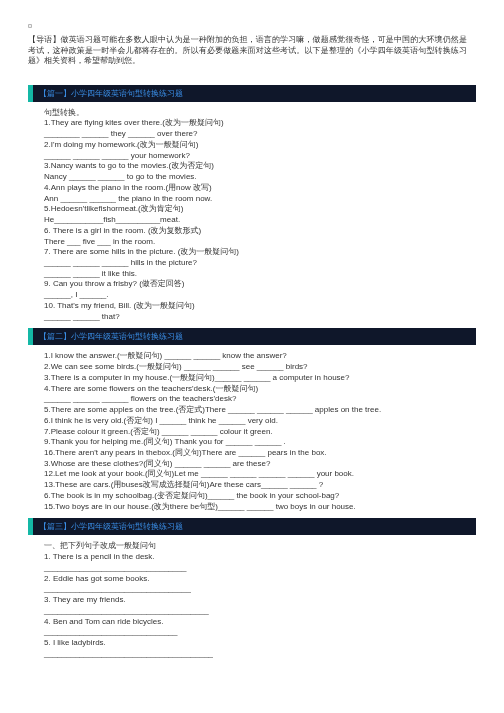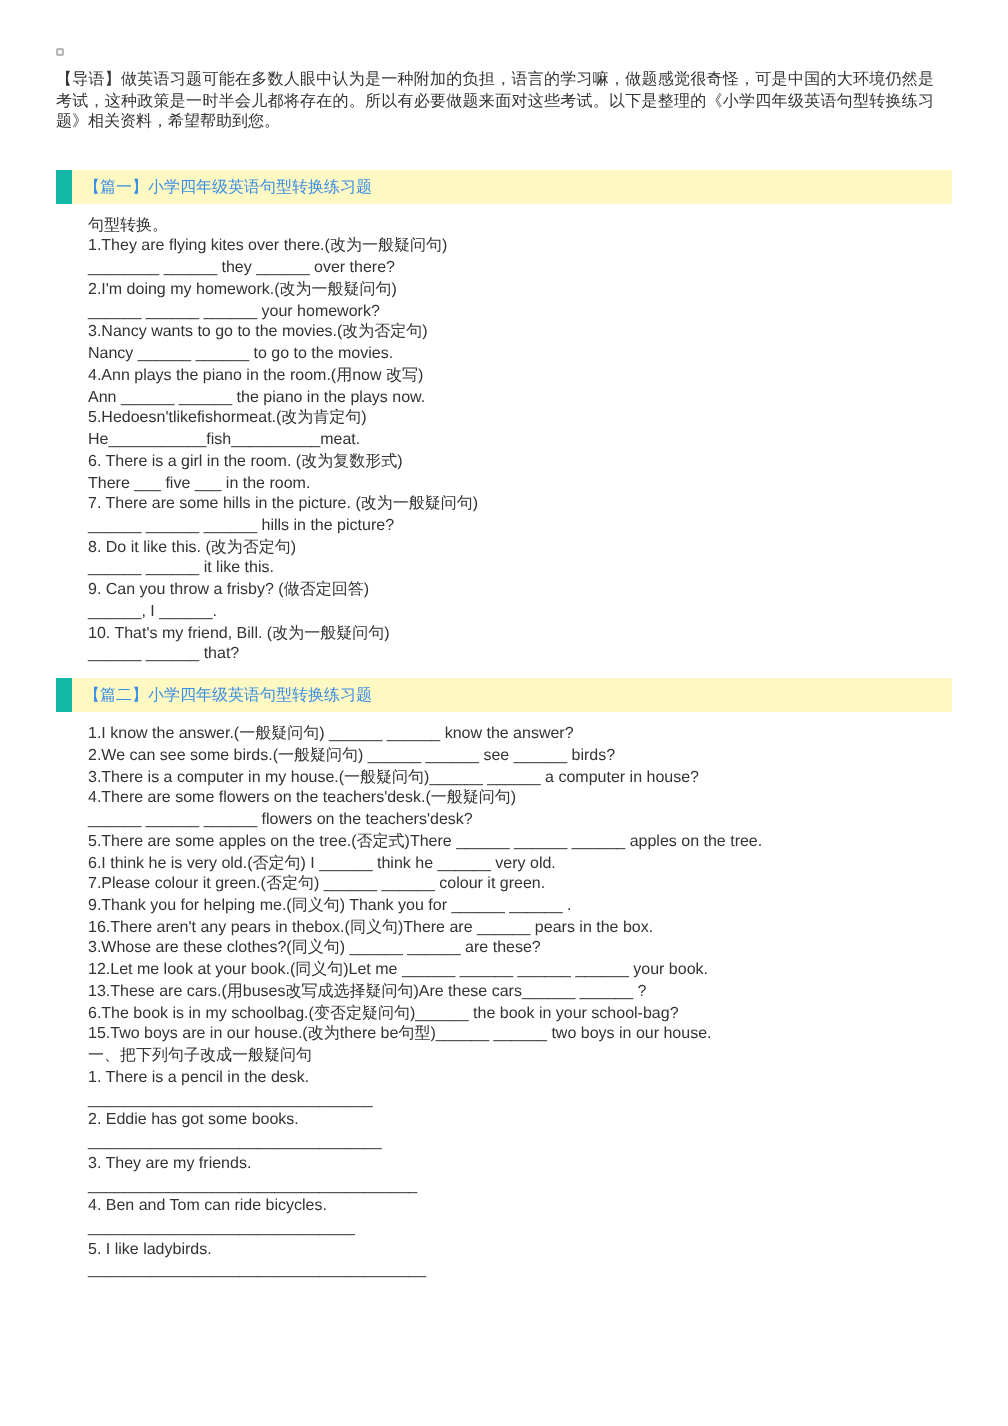--- a/index.html
+++ b/index.html
@@ -3,22 +3,22 @@
 <meta charset="utf-8">
 <style>
   html, body { margin:0; padding:0; background:#ffffff; }
   body { width:504px; font-family:"Liberation Sans", sans-serif; color:#333333; font-size:8px; }
   .img-ph { margin:24px 0 0 28px; width:4px; height:4px; position:relative;
             background:#b7b7b7; box-sizing:border-box; border-radius:1px; }
   .img-ph i { position:absolute; left:1.2px; top:1.2px; width:1.6px; height:1.6px;
               background:#ffffff; border-radius:50%; display:block; }
   .intro { margin:7px 12px 0 28px; width:439px; font-size:8px; line-height:10.73px;
            text-align:justify; color:#333333; }
-  .sec-head { margin:6px 28px 6px 28px; background:#fef9c3;
-              border-left:8px solid #14b8a6; height:17px; line-height:17px;
+  .sec-head { margin:6px 28px 6px 28px; background:#0f172a;
+              border-left:5px solid #14b8a6; height:17px; line-height:17px;
               font-size:8px; color:#3a8ee6; padding-left:6px; box-sizing:border-box; }
   .sec:first-child .sec-head { margin-top:17.5px; }
   .line { margin:0 28px 0 44px; font-size:8px; line-height:10.73px;
           color:#333333; white-space:pre-wrap; }
 </style>
 </head>
 <body>
 
 <div class="page">
   <div class="img-ph">
@@ -29,28 +29,27 @@
       <div class="sec">
         <div class="sec-head">【篇一】小学四年级英语句型转换练习题</div>
         <div class="line">句型转换。</div>
         <div class="line">1.They are flying kites over there.(改为一般疑问句)</div>
         <div class="line">________ ______ they ______ over there?</div>
         <div class="line">2.I'm doing my homework.(改为一般疑问句)</div>
         <div class="line">______ ______ ______ your homework?</div>
         <div class="line">3.Nancy wants to go to the movies.(改为否定句)</div>
         <div class="line">Nancy ______ ______ to go to the movies.</div>
         <div class="line">4.Ann plays the piano in the room.(用now 改写)</div>
-        <div class="line">Ann ______ ______ the piano in the plays now.</div>
+        <div class="line">Ann ______ ______ the piano in the room now.</div>
         <div class="line">5.Hedoesn'tlikefishormeat.(改为肯定句)</div>
         <div class="line">He___________fish__________meat.</div>
         <div class="line">6. There is a girl in the room. (改为复数形式)</div>
         <div class="line">There ___ five ___ in the room.</div>
         <div class="line">7. There are some hills in the picture. (改为一般疑问句)</div>
         <div class="line">______ ______ ______ hills in the picture?</div>
-        <div class="line">8. Do it like this. (改为否定句)</div>
         <div class="line">______ ______ it like this.</div>
         <div class="line">9. Can you throw a frisby? (做否定回答)</div>
         <div class="line">______, I ______.</div>
         <div class="line">10. That's my friend, Bill. (改为一般疑问句)</div>
         <div class="line">______ ______ that?</div>
       </div>
       <div class="sec">
         <div class="sec-head">【篇二】小学四年级英语句型转换练习题</div>
         <div class="line">1.I know the answer.(一般疑问句) ______ ______ know the answer?</div>
         <div class="line">2.We can see some birds.(一般疑问句) ______ ______ see ______ birds?</div>
@@ -62,20 +61,21 @@
         <div class="line">7.Please colour it green.(否定句) ______ ______ colour it green.</div>
         <div class="line">9.Thank you for helping me.(同义句) Thank you for ______ ______ .</div>
         <div class="line">16.There aren't any pears in thebox.(同义句)There are ______ pears in the box.</div>
         <div class="line">3.Whose are these clothes?(同义句) ______ ______ are these?</div>
         <div class="line">12.Let me look at your book.(同义句)Let me ______ ______ ______ ______ your book.</div>
         <div class="line">13.These are cars.(用buses改写成选择疑问句)Are these cars______ ______ ?</div>
         <div class="line">6.The book is in my schoolbag.(变否定疑问句)______ the book in your school-bag?</div>
         <div class="line">15.Two boys are in our house.(改为there be句型)______ ______ two boys in our house.</div>
       </div>
       <div class="sec">
+        <div class="sec-head">【篇三】小学四年级英语句型转换练习题</div>
         <div class="line">一、把下列句子改成一般疑问句</div>
         <div class="line">1. There is a pencil in the desk.</div>
         <div class="line">________________________________</div>
         <div class="line">2. Eddie has got some books.</div>
         <div class="line">_________________________________</div>
         <div class="line">3. They are my friends.</div>
         <div class="line">_____________________________________</div>
         <div class="line">4. Ben and Tom can ride bicycles.</div>
         <div class="line">______________________________</div>
         <div class="line">5. I like ladybirds.</div>

